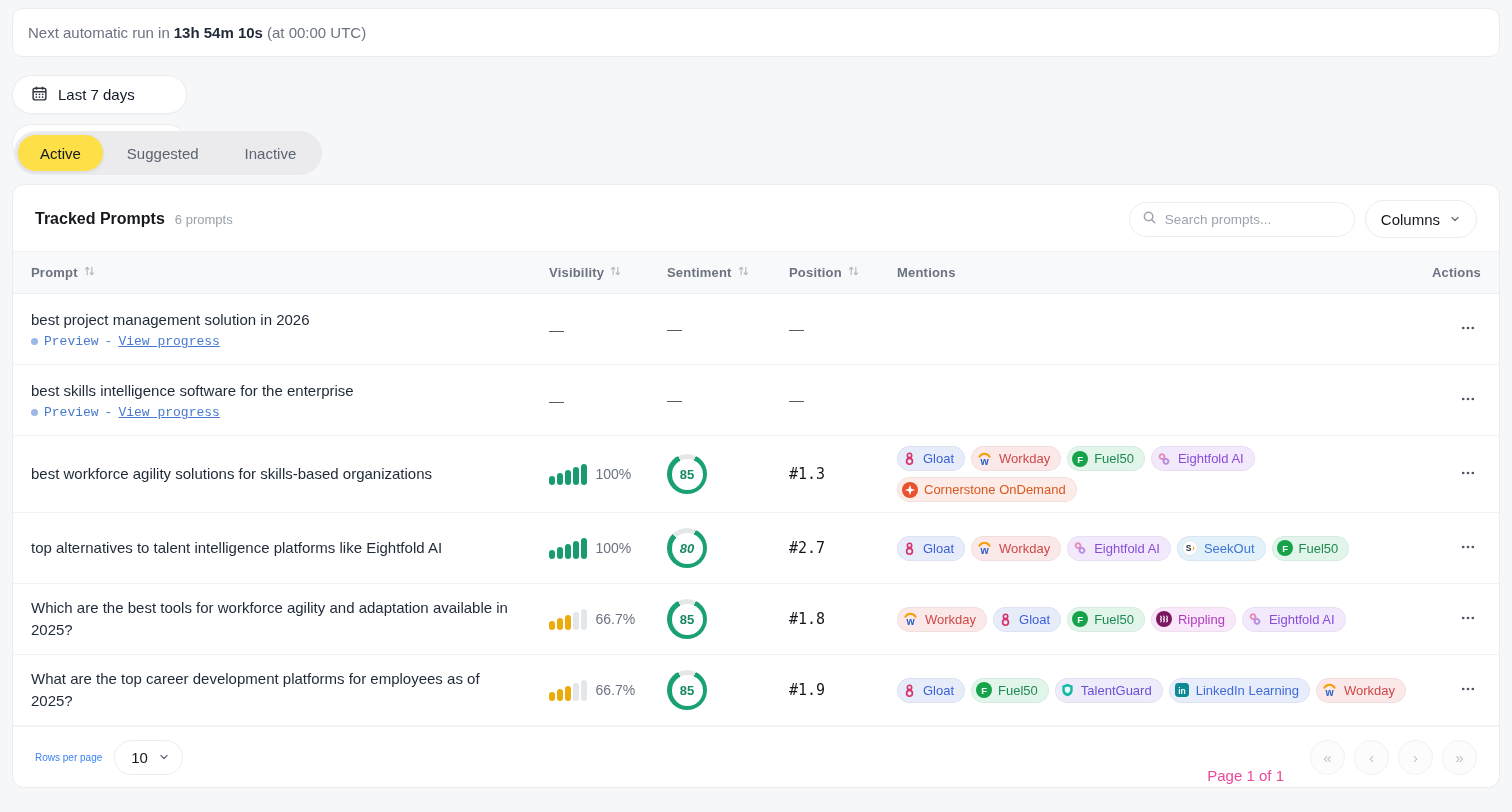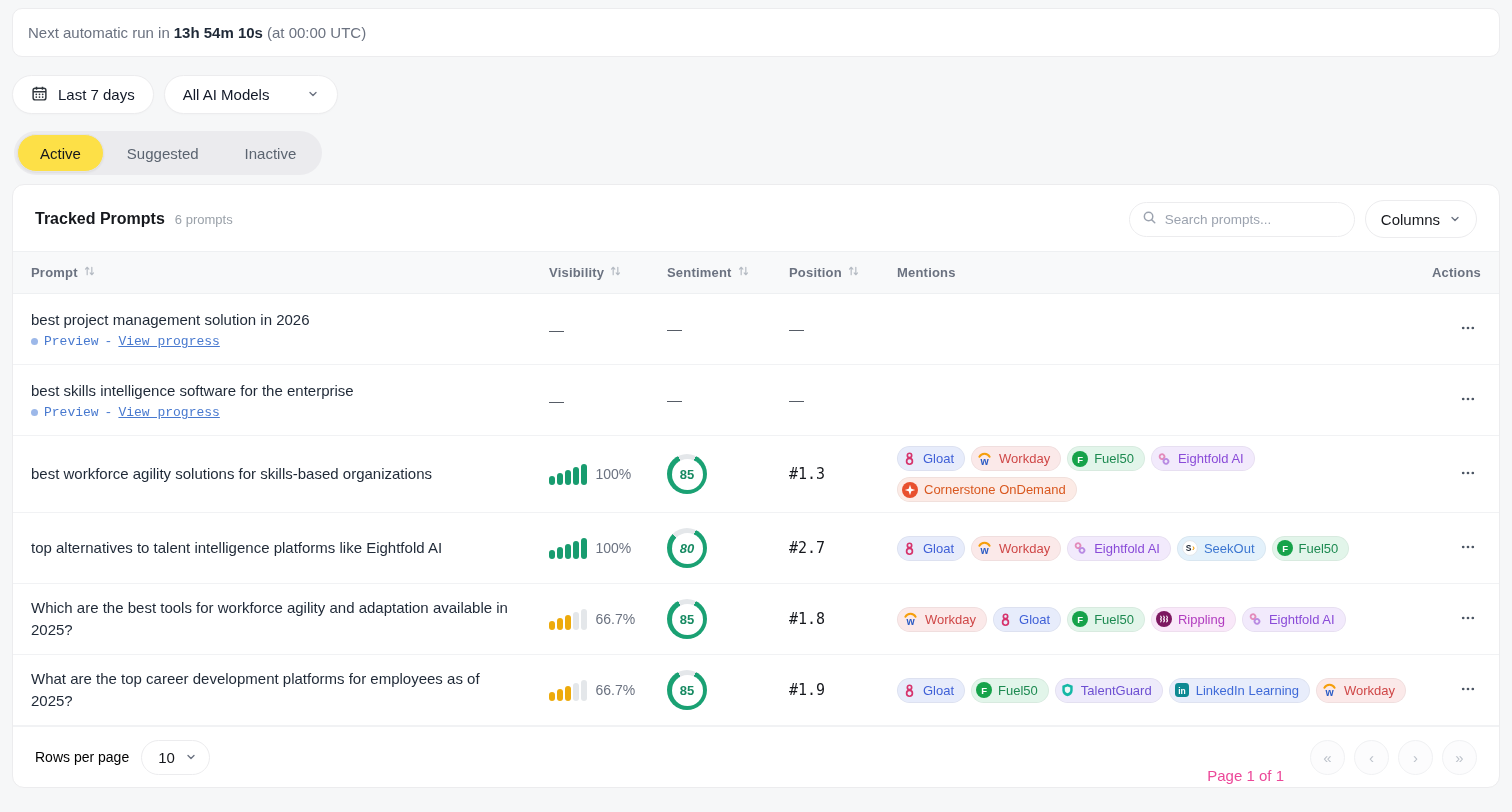--- a/index.html
+++ b/index.html
@@ -13,21 +13,21 @@
   }
   
   .topbar {
     position: absolute; left: 12px; right: 12px; top: 8px; height: 49px;
     background: #fff; border: 1px solid #ececee; border-radius: 10px;
     display: flex; align-items: center; padding: 0 15px;
     font-size: 15px; color: #6b7280;
   }
   .topbar b { color: #1f2937; font-weight: 700; margin: 0 4px; }
   
-  .filters { position: absolute; left: 12px; top: 75px; display: flex; gap: 10px; }
+  .filters { position: absolute; left: 12px; top: 75px; display: flex; gap: 10px; flex-direction: column; }
   .pill-btn {
     height: 39px; background: #fff; border: 1px solid #ececee; border-radius: 20px;
     display: inline-flex; align-items: center; gap: 10px; padding: 0 18px;
     font-size: 15px; color: #111827; cursor: pointer; box-shadow: 0 1px 2px rgba(0,0,0,.02);
     font-family: inherit;
   }
   
   .tabs {
     position: absolute; left: 14px; top: 131px; height: 44px;
     background: #ebebee; border-radius: 22px; padding: 3px;
@@ -114,21 +114,21 @@
   }
   .badge .b-icon { display: inline-flex; align-items: center; }
   
   .actions-cell { display: flex; justify-content: flex-end; }
   .dots-btn { background: none; border: none; cursor: pointer; padding: 4px; display: flex; }
   
   .card-footer {
     margin-top: auto; border-top: 1px solid #f1f2f4; min-height: 61px;
     display: flex; align-items: center; padding: 0 22px;
   }
-  .rpp-label { font-size: 14px; color: #000000; }
+  .rpp-label { font-size: 10px; color: #3b82f6; }
   .rpp-select {
     margin-left: 12px; height: 35px; min-width: 66px; border: 1px solid #ececee; border-radius: 18px;
     display: inline-flex; align-items: center; justify-content: space-between; gap: 10px;
     padding: 0 12px 0 16px; font-size: 15px; color: #16181d; background: #fff; cursor: pointer;
     font-family: inherit;
   }
   .footer-right { margin-left: auto; display: flex; align-items: center; gap: 26px; }
   .page-label { font-size: 15px; color: #ec4899; margin-top: 36px; }
   .pagi { display: flex; gap: 9px; }
   .pagi-btn {

